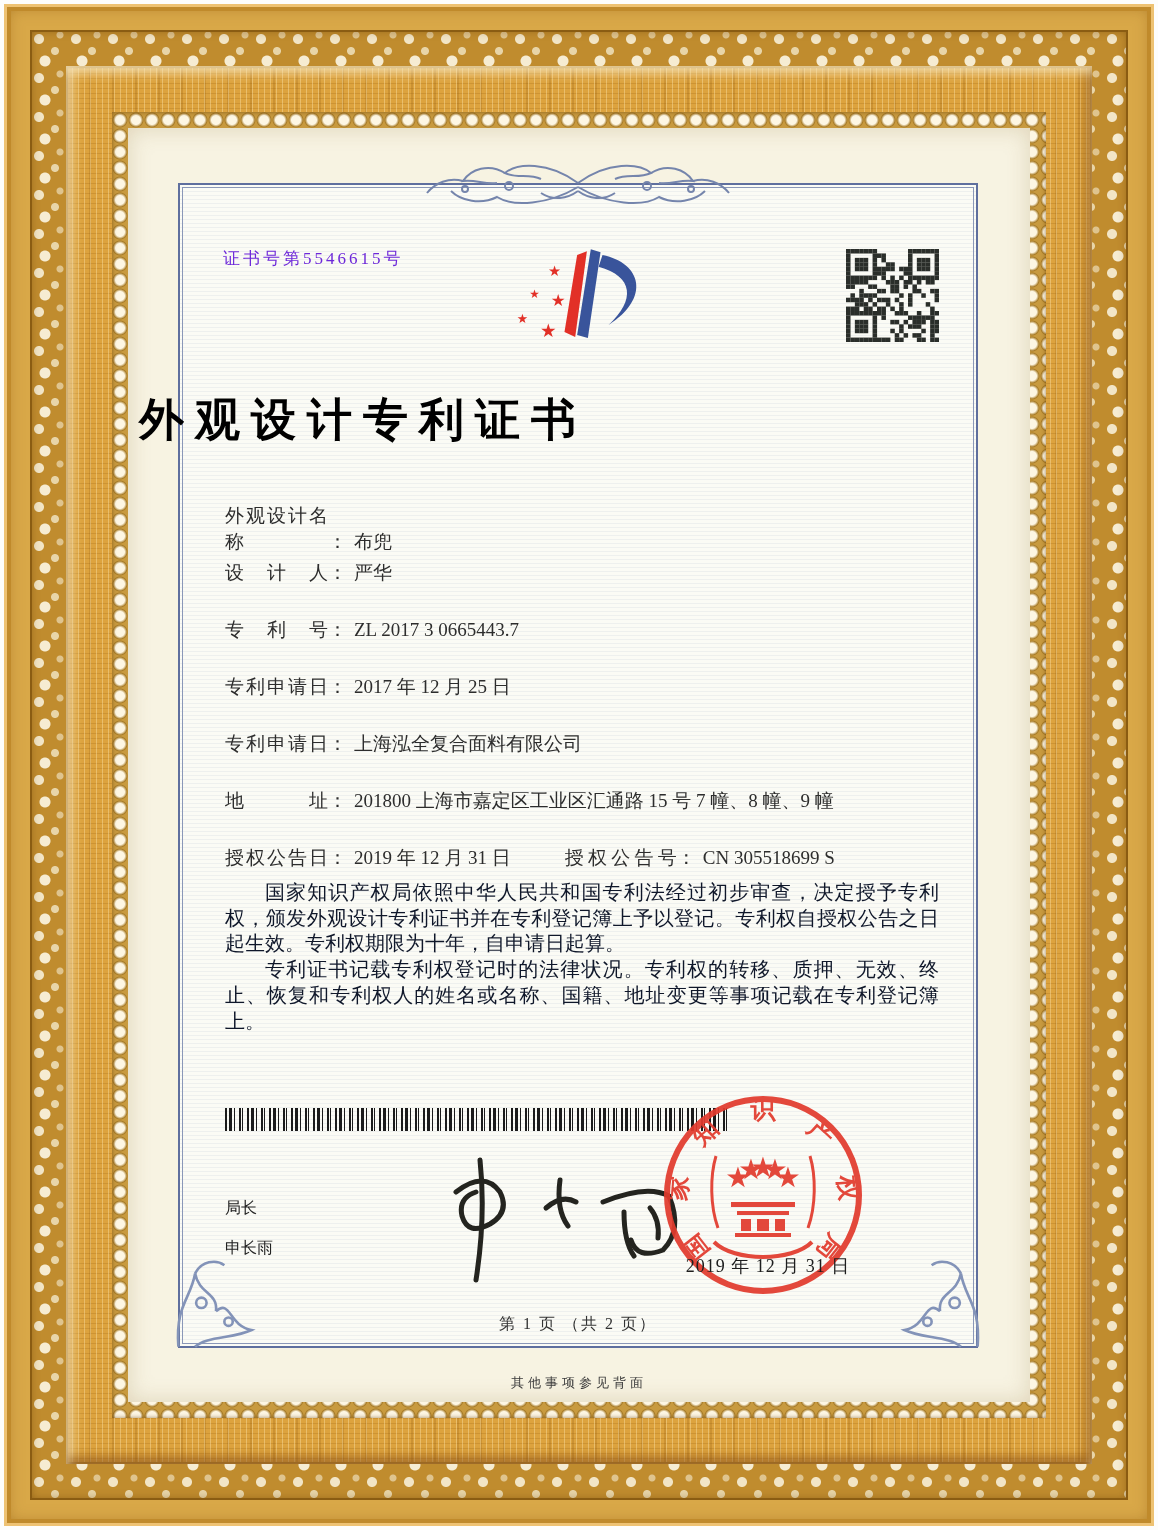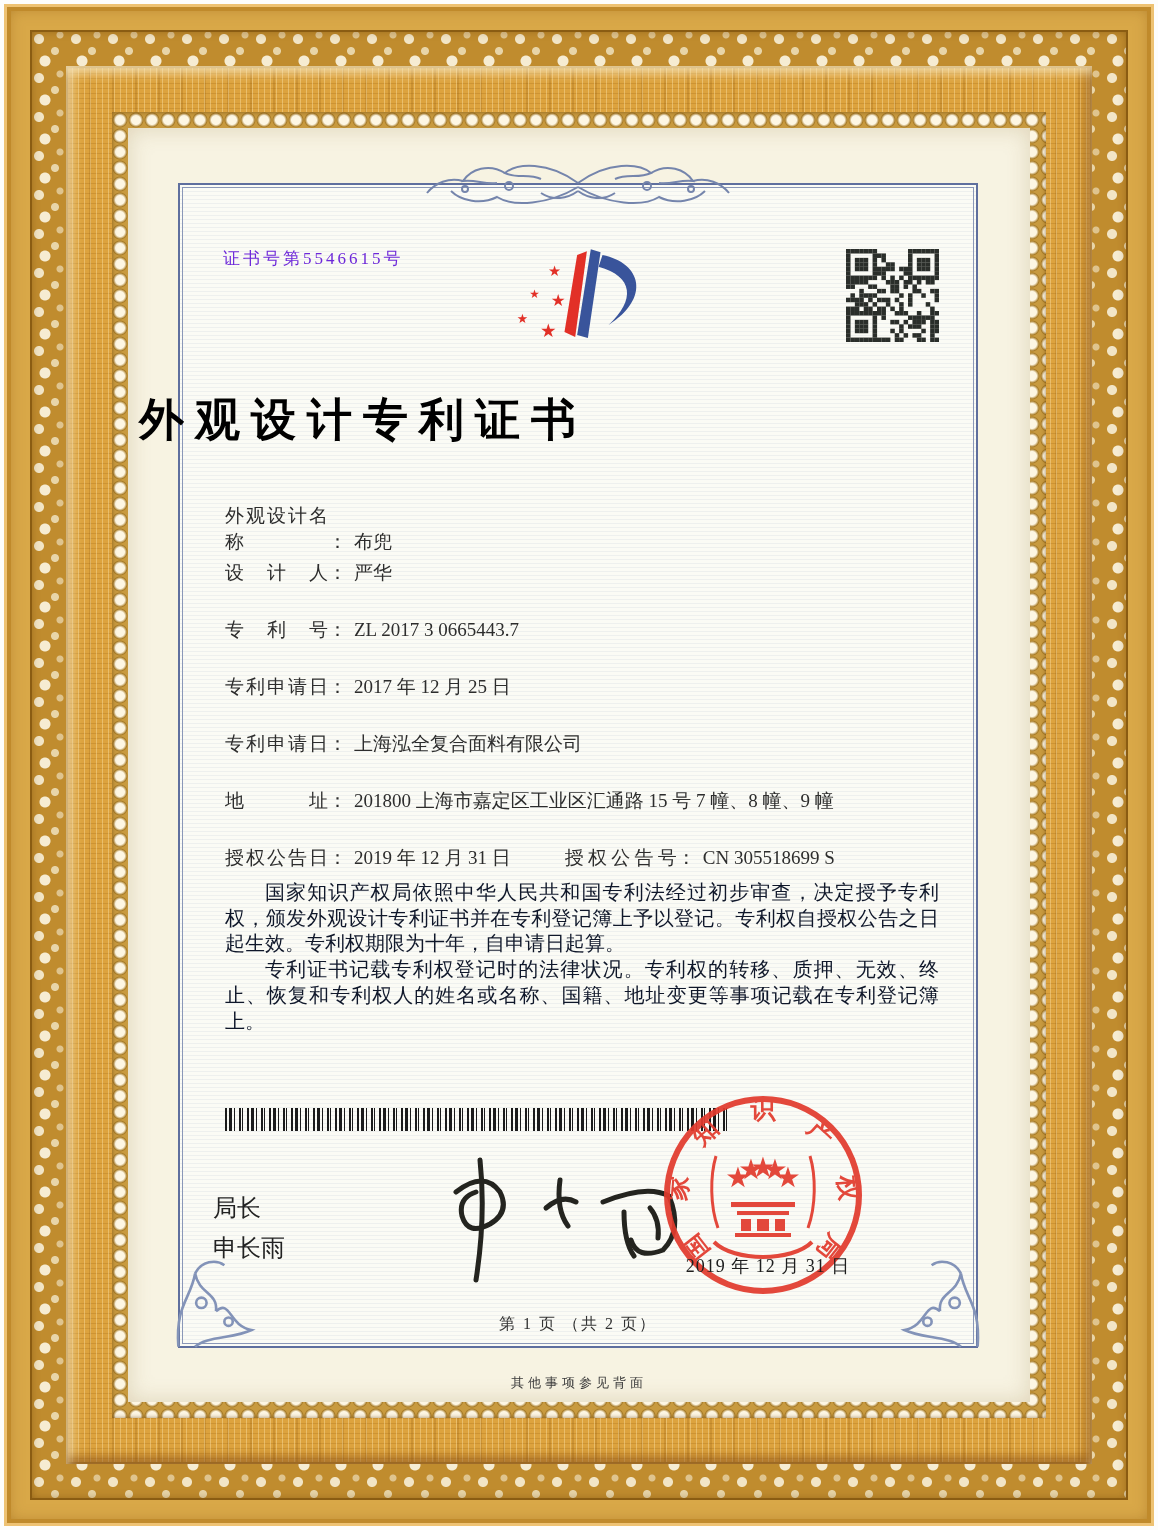--- a/index.html
+++ b/index.html
@@ -46,21 +46,21 @@
   .fval{margin-left:7px;}
   .grant2{margin-left:54px;}
   .flabel-sm{display:inline-block;width:112px;text-align:justify;text-align-last:justify;}
   .paras{position:absolute;left:97px;top:752px;width:714px;font-size:20px;line-height:25.7px;text-align:justify;color:#0f172a;}
   .paras p{margin:0;text-indent:2em;}
   .barcode{position:absolute;left:97px;top:980px;width:505px;height:23px;
       background:repeating-linear-gradient(90deg,
         #1b1b1b 0 2px, rgba(0,0,0,0) 2px 4px, #1b1b1b 4px 7px, rgba(0,0,0,0) 7px 9px,
         #1b1b1b 9px 10px, rgba(0,0,0,0) 10px 14px, #1b1b1b 14px 16px, rgba(0,0,0,0) 16px 17px,
         #1b1b1b 17px 18px, rgba(0,0,0,0) 18px 22px);}
-  .signer{position:absolute;left:85px;top:1060px;font-size:24px;line-height:40px;color:#222;}
+  .signer{position:absolute;left:97px;top:1060px;font-size:16px;line-height:40px;color:#222;}
   .sig{position:absolute;left:300px;top:1022px;width:275px;height:140px;}
   .seal{position:absolute;left:530px;top:962px;width:210px;height:210px;opacity:.93;}
   .seal text{fill:#e23b2e;font-size:25px;font-weight:700;font-family:"Liberation Serif",serif;}
   .seal-date{position:absolute;left:540px;top:1126px;width:200px;text-align:center;font-size:18px;color:#1e1e1e;letter-spacing:1px;}
   .page-note{position:absolute;left:50px;width:800px;top:1186px;text-align:center;font-size:16px;letter-spacing:2px;color:#333;}
   .back-note{position:absolute;left:0;right:0;top:1246px;text-align:center;font-size:13px;letter-spacing:4px;color:#3a3a3a;}
   .flourish-top{position:absolute;left:285px;top:25px;width:330px;height:62px;}
   .flourish-bl{position:absolute;left:42px;top:1110px;width:115px;height:115px;}
   .flourish-br{position:absolute;left:743px;top:1110px;width:115px;height:115px;transform:scaleX(-1);}
 </style>

